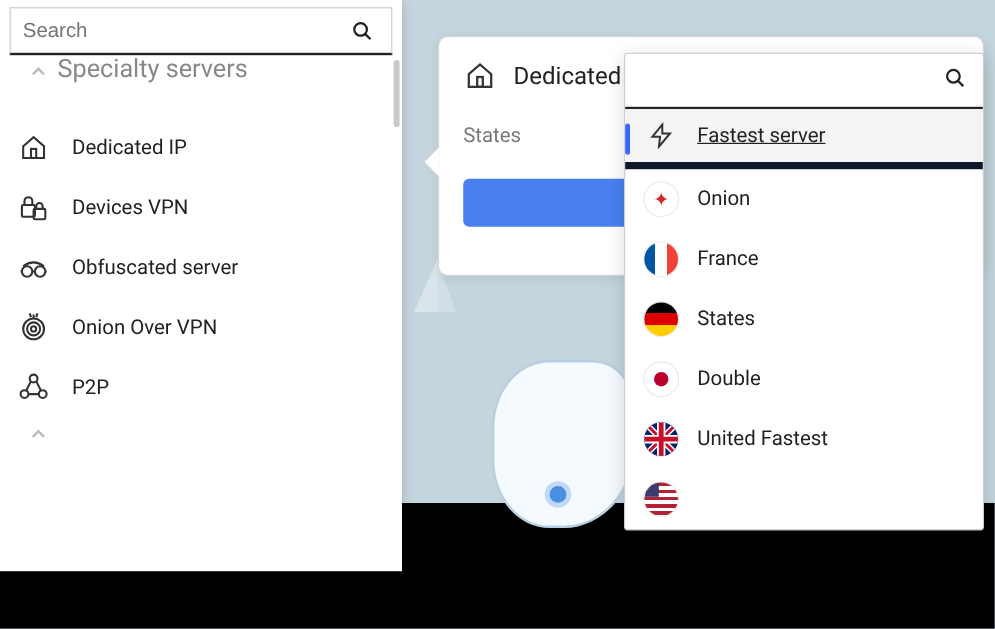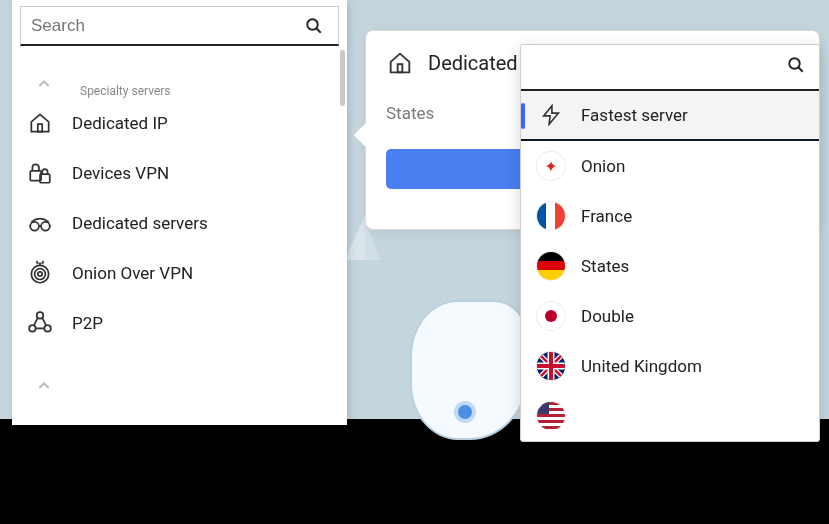--- a/index.html
+++ b/index.html
@@ -36,25 +36,24 @@
   .map-boat {
     position: absolute;
     left: 335px; top: 210px;
     z-index: 0;
     opacity: 0.6;
   }
   
   .sidebar {
     position: absolute;
     top: 0; left: 0;
-    width: 335px; height: 425px;
+    width: 335px; height: 476px;
     background: #fff;
     box-shadow: 2px 2px 8px rgba(0,0,0,0.15);
     z-index: 5;
-    margin-left: 12px;
   }
   .search-box {
     margin: 6px 8px 0 8px;
     border: 1px solid #ccc;
     border-bottom: 2px solid #222;
     height: 40px;
     display: flex;
     align-items: center;
     padding: 0 10px;
     background: #fff;
@@ -62,26 +61,26 @@
   .search-box input {
     flex: 1;
     border: none;
     outline: none;
     font-size: 17px;
     color: #999;
     background: transparent;
   }
   .section-header {
     display: flex;
-    align-items: flex-end;
+    align-items: flex-start;
     height: 52px;
     padding: 0 18px;
-    gap: 22px;
+    gap: 2px;
     color: #888;
-    font-size: 12px;
+    font-size: 21px;
   }
   .section-header .chev {
     color: #bbb;
   }
   .sidebar-item {
     display: flex;
     align-items: center;
     height: 50px;
     padding: 0 14px;
     gap: 18px;
@@ -160,21 +159,22 @@
     height: 50px;
     padding: 0 16px;
     gap: 16px;
     font-size: 17px;
     color: #222;
     cursor: pointer;
     position: relative;
   }
   .dd-item.highlight {
     background: #f4f4f4;
-    border-bottom: 2px solid #0f172a;
+    border-bottom: 6px solid #0f172a;
+    text-decoration: underline;
   }
   .dd-item.highlight::before {
     content: '';
     position: absolute;
     left: 0; top: 12px;
     width: 4px; height: 26px;
     background: #3a66ff;
     border-radius: 2px;
   }
   .flag {
@@ -251,21 +251,21 @@
   </div>
 
   <div class="sidebar-item">
     <span class="icon-slot">
       <svg width="26" height="26" viewBox="0 0 24 24" fill="none" stroke="#333" stroke-width="1.6">
           <circle cx="7" cy="15" r="4"></circle>
           <circle cx="17" cy="15" r="4"></circle>
           <path d="M2 15 h1 M21 15 h1 M11 15 h2 M4 11 Q12 5 20 11"></path>
         </svg>
     </span>
-    <span>Dedicated servers</span>
+    <span>Obfuscated server</span>
   </div>
 
   <div class="sidebar-item">
     <span class="icon-slot">
       <svg width="26" height="26" viewBox="0 0 24 24" fill="none" stroke="#333" stroke-width="1.6">
           <circle cx="12" cy="13" r="8"></circle>
           <circle cx="12" cy="13" r="5"></circle>
           <circle cx="12" cy="13" r="2"></circle>
           <path d="M12 5 V2 M10 4 L9 1 M14 4 L15 1"></path>
         </svg>
@@ -352,21 +352,21 @@
   <div class="dd-item">
     <span class="flag flag-uk">
       <svg width="28" height="28" viewBox="0 0 28 28">
           <rect width="28" height="28" fill="#012169"></rect>
           <path d="M0 0 L28 28 M28 0 L0 28" stroke="#fff" stroke-width="5"></path>
           <path d="M0 0 L28 28 M28 0 L0 28" stroke="#c8102e" stroke-width="2.5"></path>
           <path d="M14 0 V28 M0 14 H28" stroke="#fff" stroke-width="7"></path>
           <path d="M14 0 V28 M0 14 H28" stroke="#c8102e" stroke-width="4"></path>
         </svg>
     </span>
-    <span>United Kingdom</span>
+    <span>United Fastest</span>
   </div>
   <div class="dd-item">
     <span class="flag flag-us">
       <svg width="28" height="28" viewBox="0 0 28 28" style="position:absolute">
           <rect x="0" y="0" width="12" height="12" fill="#3c3b6e"></rect>
         </svg>
     </span>
   </div>
 </div>
 

